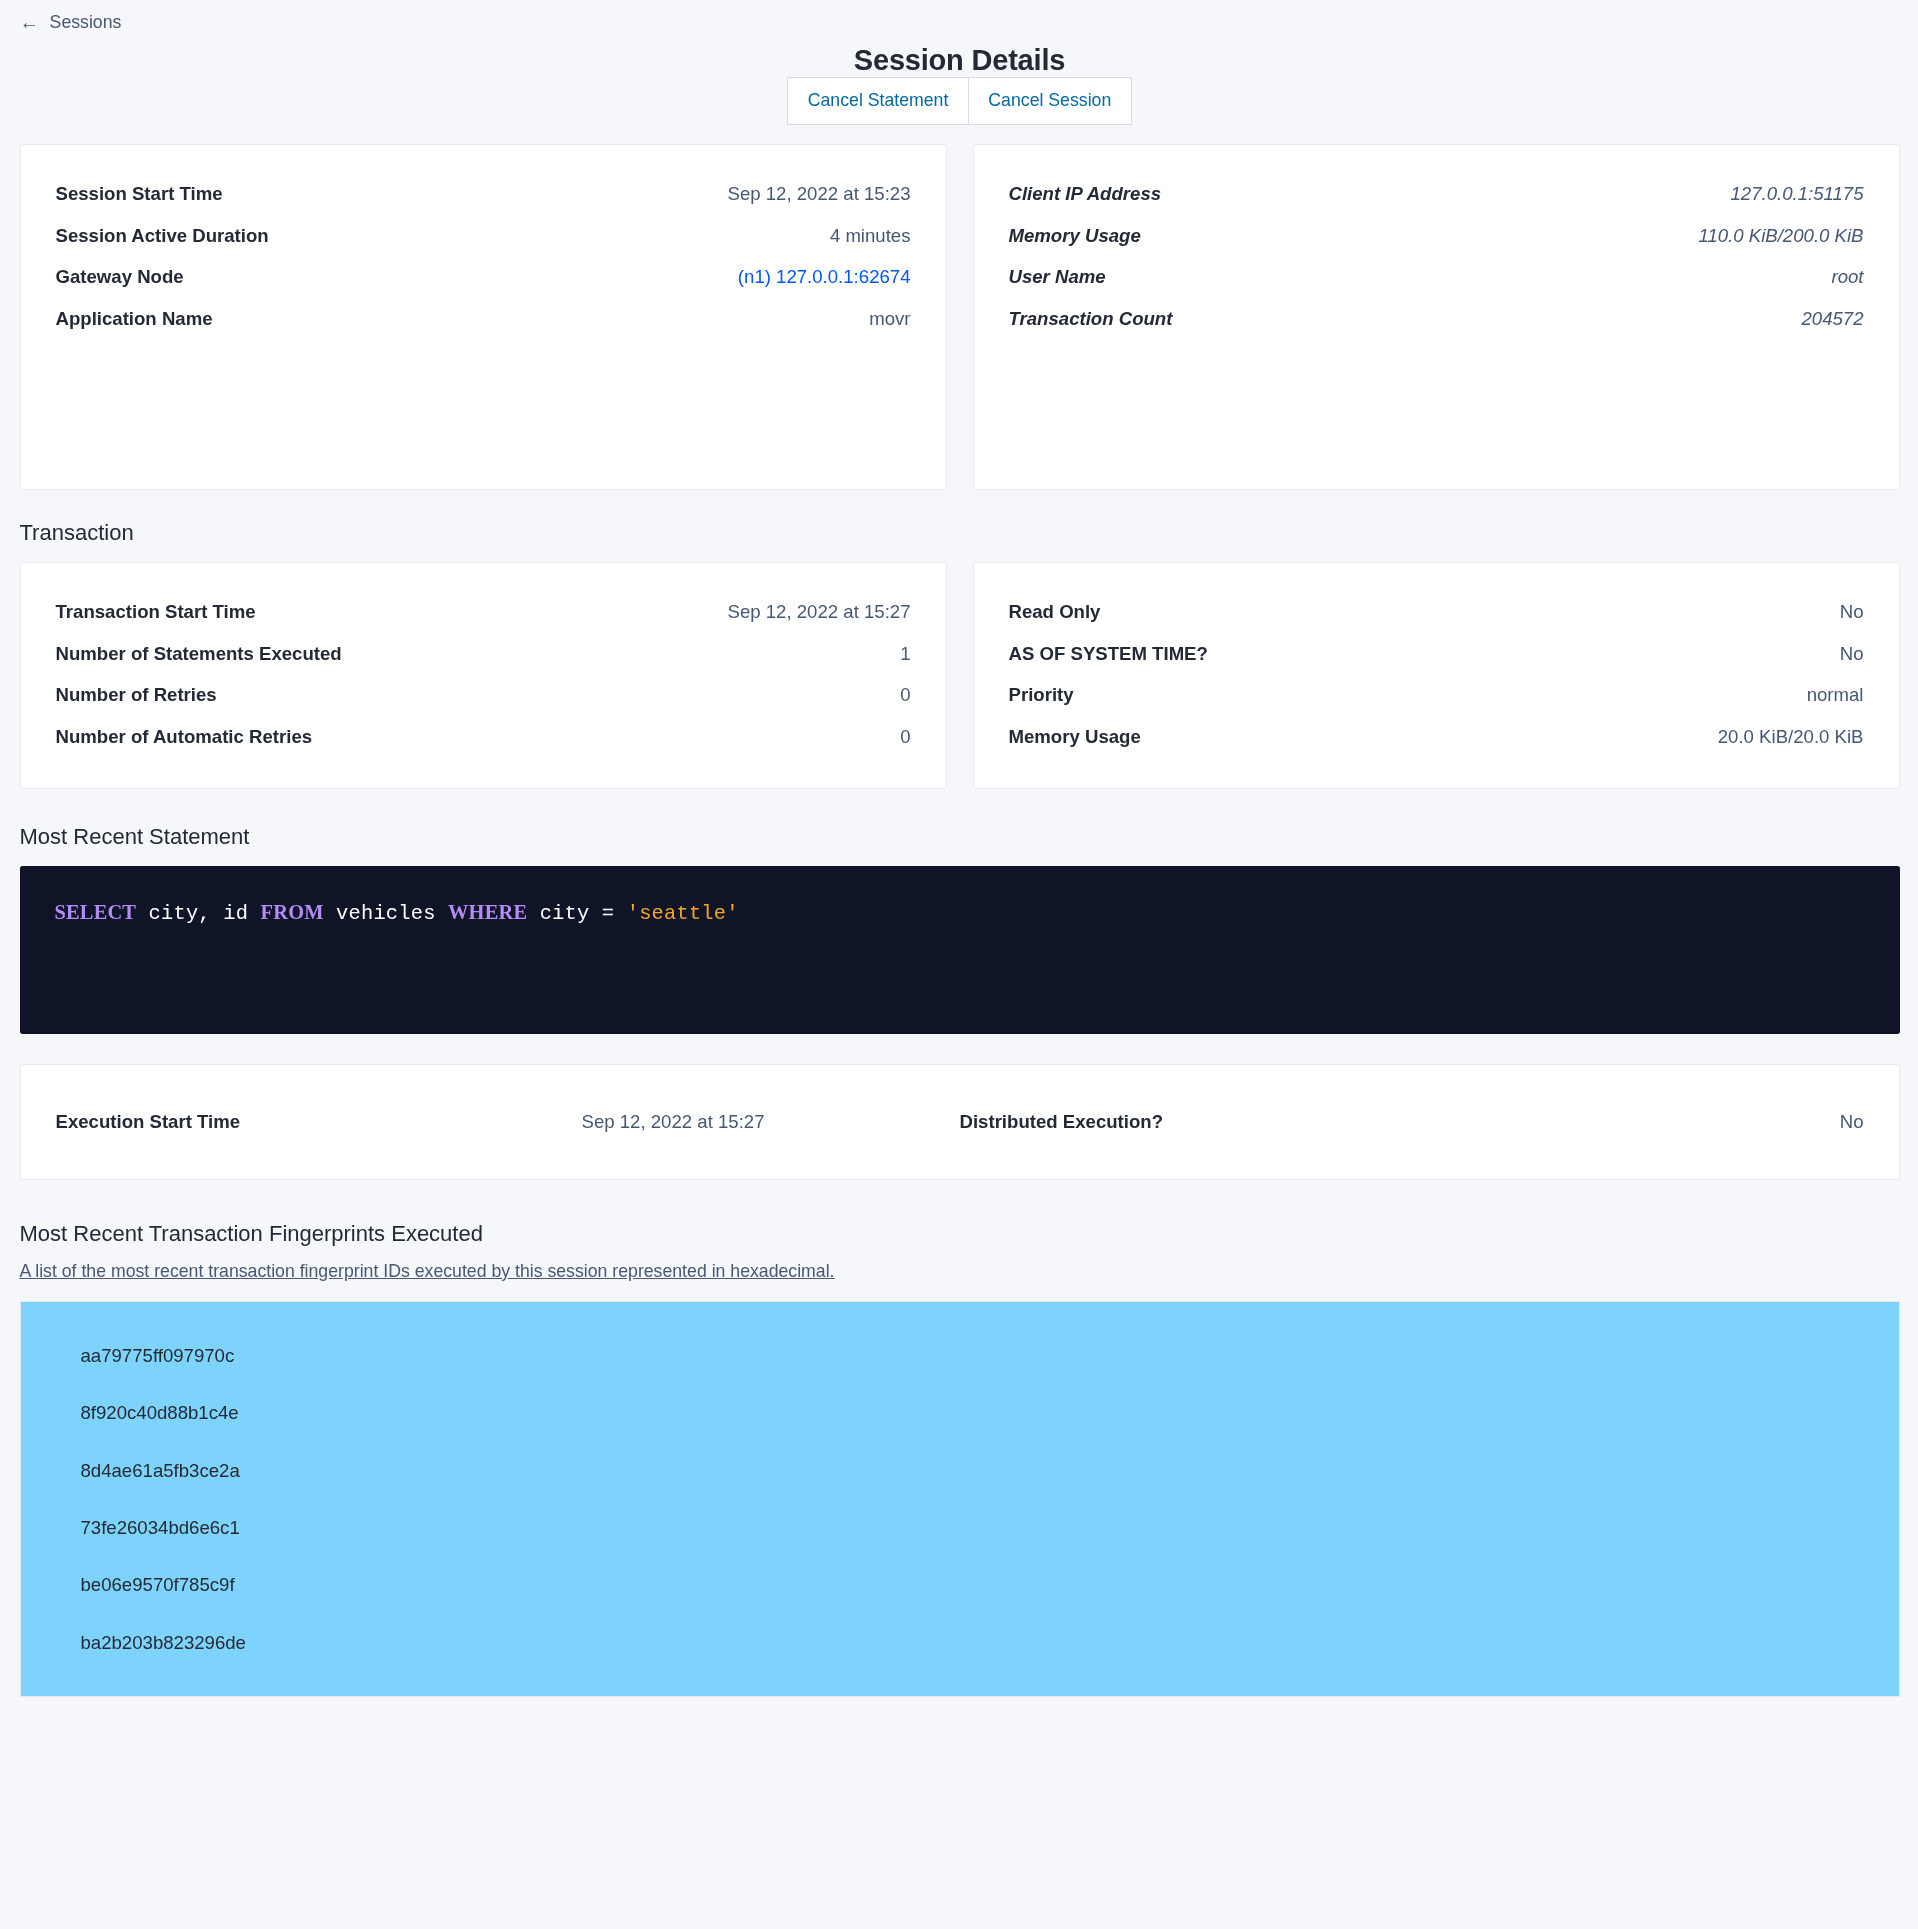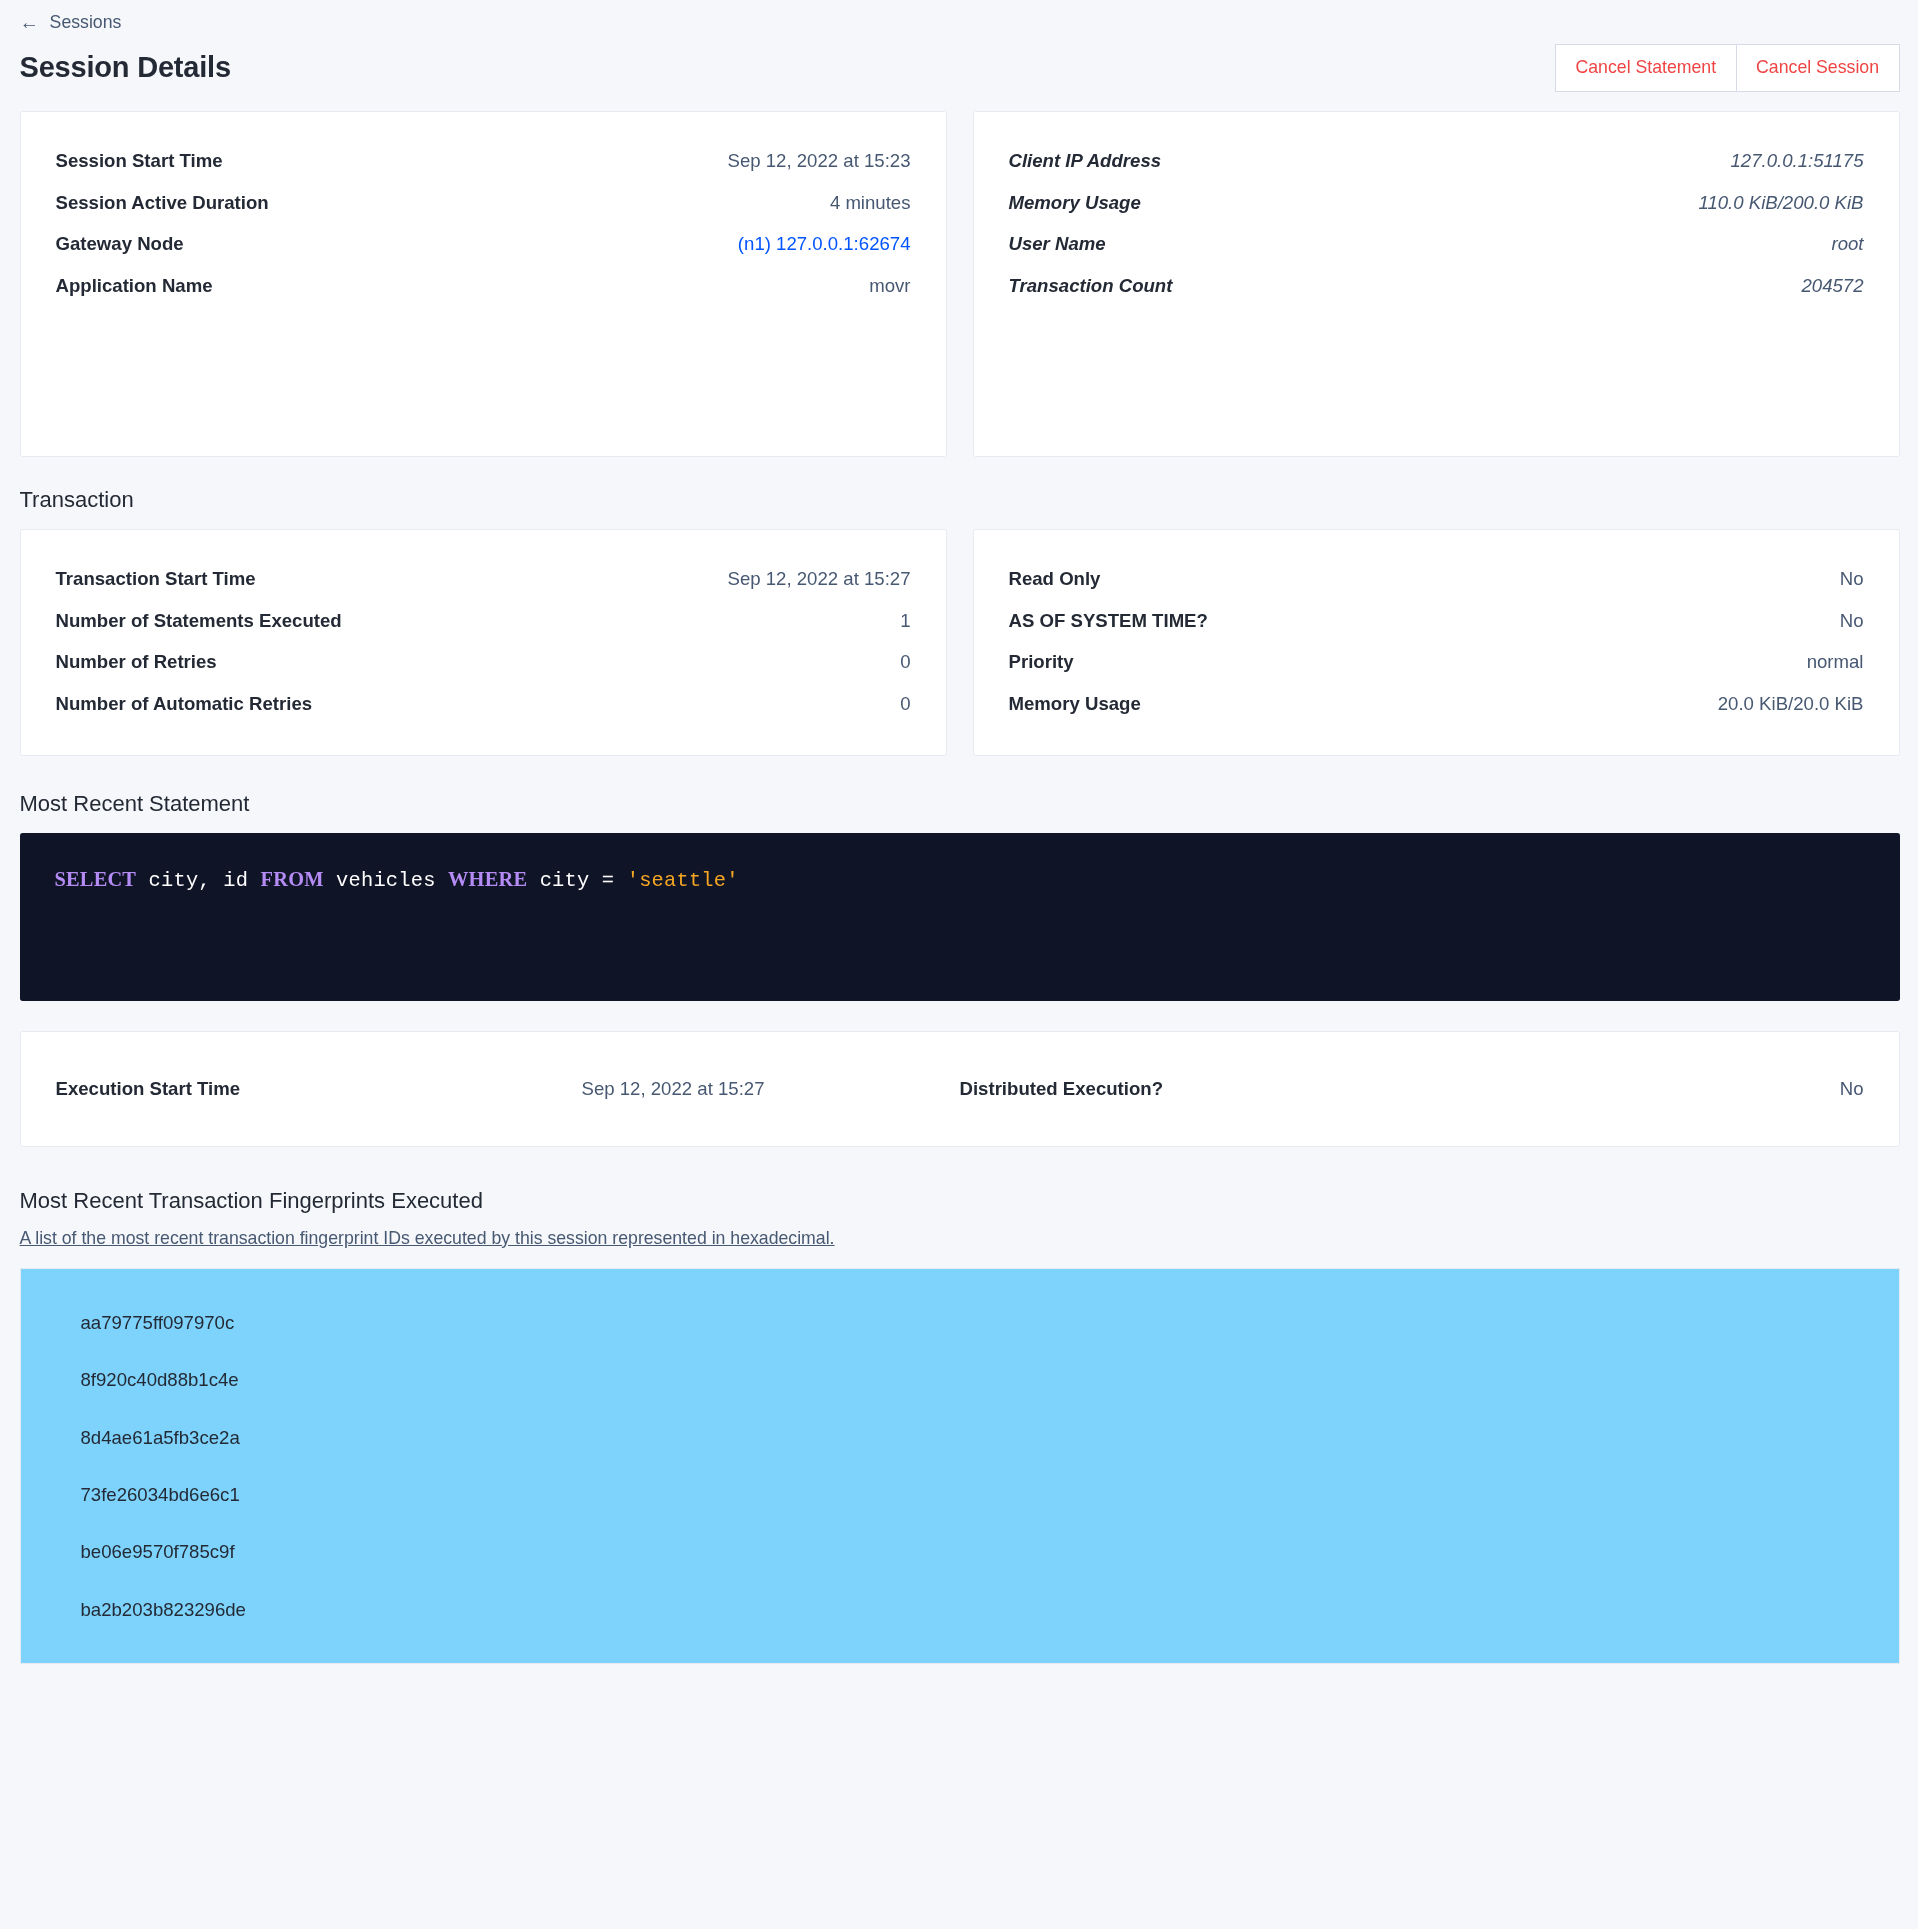--- a/index.html
+++ b/index.html
@@ -31,36 +31,37 @@
   .breadcrumb .crumb-label {
     font-size: 17.7px;
     color: #475872;
     cursor: pointer;
   }
   .title-row {
     display: flex;
     align-items: center;
     justify-content: space-between;
     padding: 7px 0 19.5px 0;
+    flex-direction: column;
   }
   h1.page-title {
     font-size: 29px;
     font-weight: bold;
     margin: 0;
     color: #242a35;
     letter-spacing: -0.2px;
   }
   .actions {
     display: flex;
     align-items: stretch;
   }
   .btn {
     background: #ffffff;
     border: 0.9px solid #d6dbe7;
-    color: #ef4444;
+    color: #0369a1;
     font-size: 17.7px;
     padding: 12.4px 19.5px;
     cursor: pointer;
     font-family: "Liberation Sans", sans-serif;
     white-space: nowrap;
   }
   .btn:first-child { border-right: none; }
 
   .grid-2 {
     display: flex;

